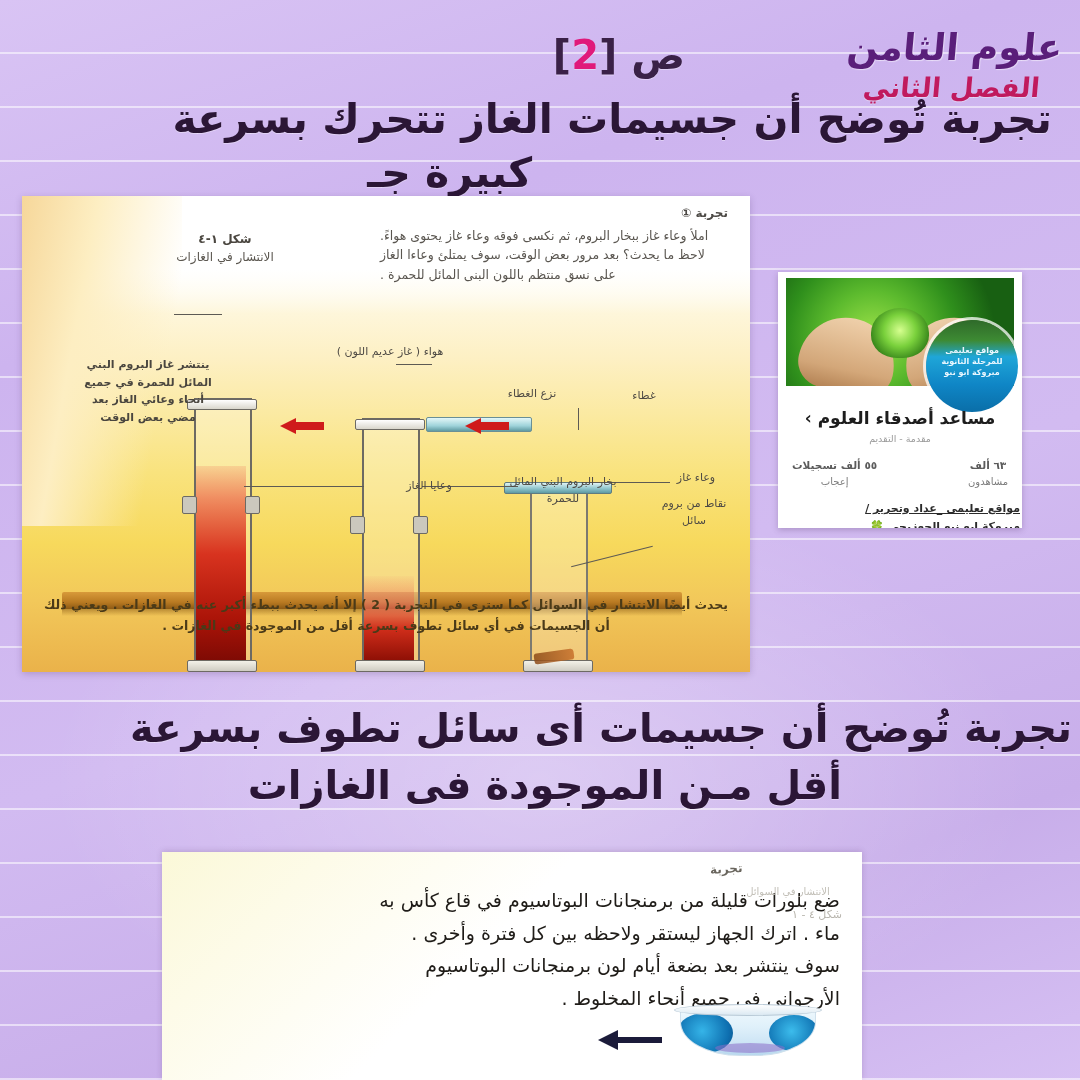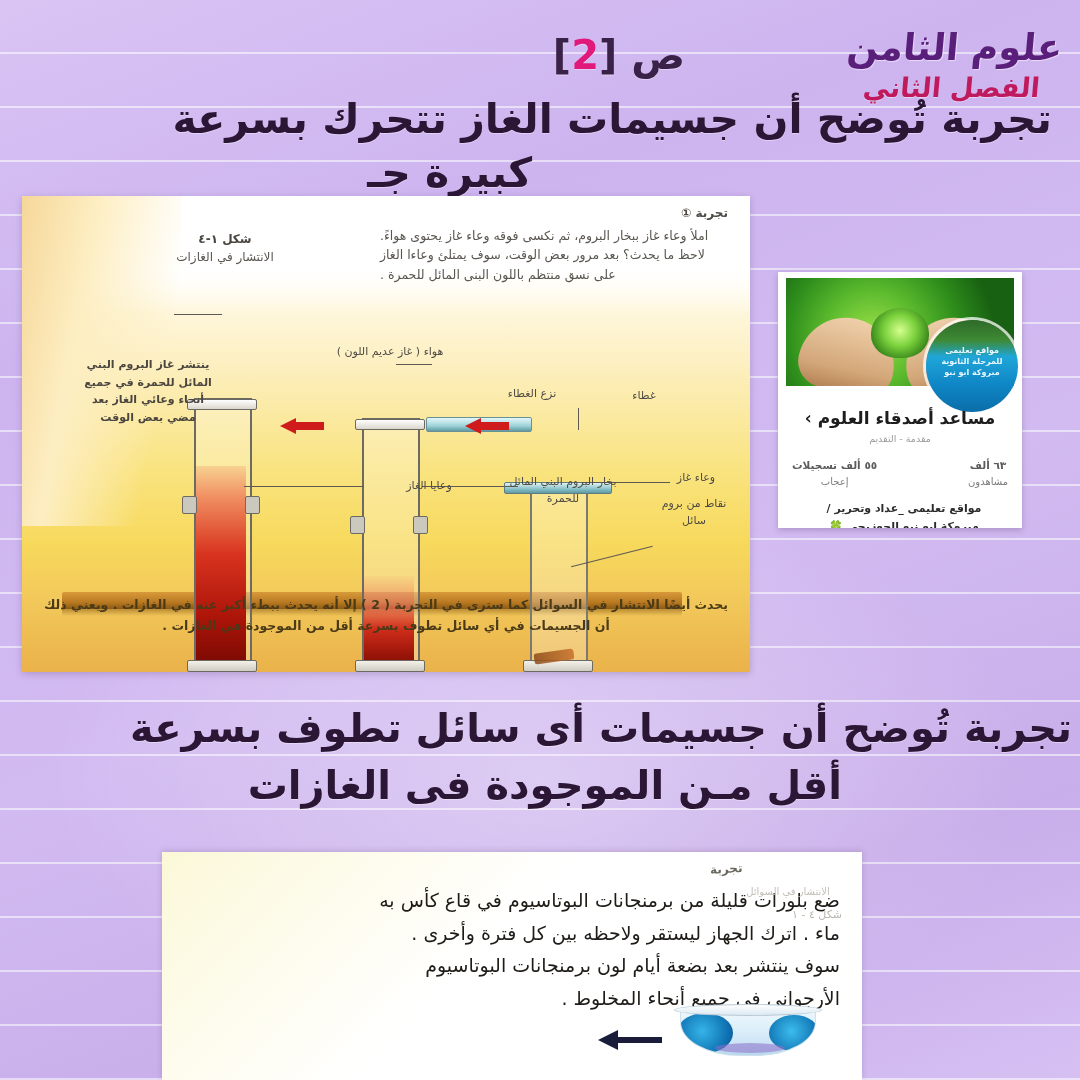--- a/index.html
+++ b/index.html
@@ -241,21 +241,21 @@
     font-size:9.5px;color:#9b9b9b;letter-spacing:1px;
   }
   .stat-row{
     position:absolute;left:14px;right:14px;top:186px;height:36px;
     display:flex;justify-content:space-between;align-items:flex-start;
   }
   .stat{text-align:center;font-size:10px;color:#7c7c7c;line-height:1.5;}
   .stat .v{font-weight:700;color:#5b5b5b;font-size:10.5px;}
   #social-desc{
     position:absolute;left:10px;right:2px;top:228px;
-    font-size:11px;line-height:1.65;color:#2b2b2b;text-align:center;font-weight:600;
+    font-size:11px;line-height:1.65;color:#2b2b2b;text-align:right;font-weight:600;text-decoration:underline;
   }
   .leaf-emoji{color:#4caf50;}
   #social-link{
     position:absolute;left:8px;right:8px;top:296px;
     font-size:10.5px;color:#1a1a1a;text-align:center;font-weight:700;
   }
 
   
   #bottom-card{
     position:absolute;left:162px;top:852px;width:700px;height:228px;

